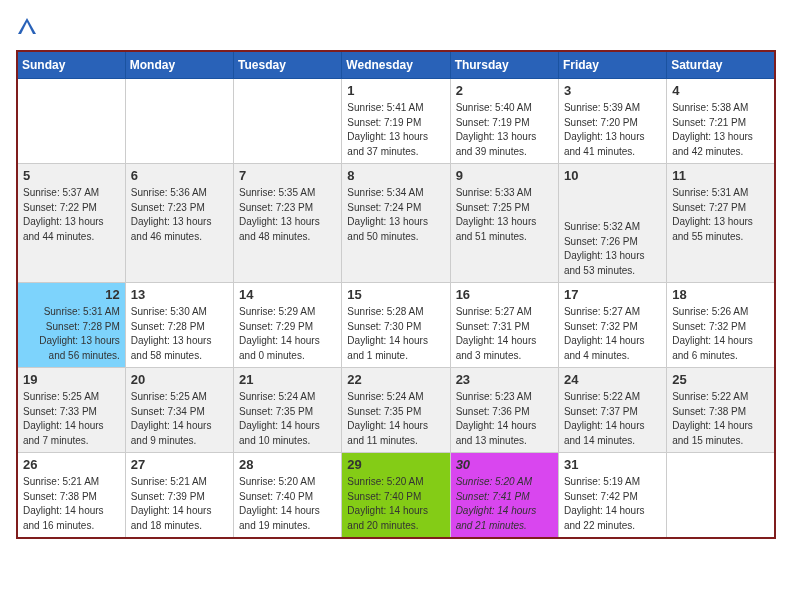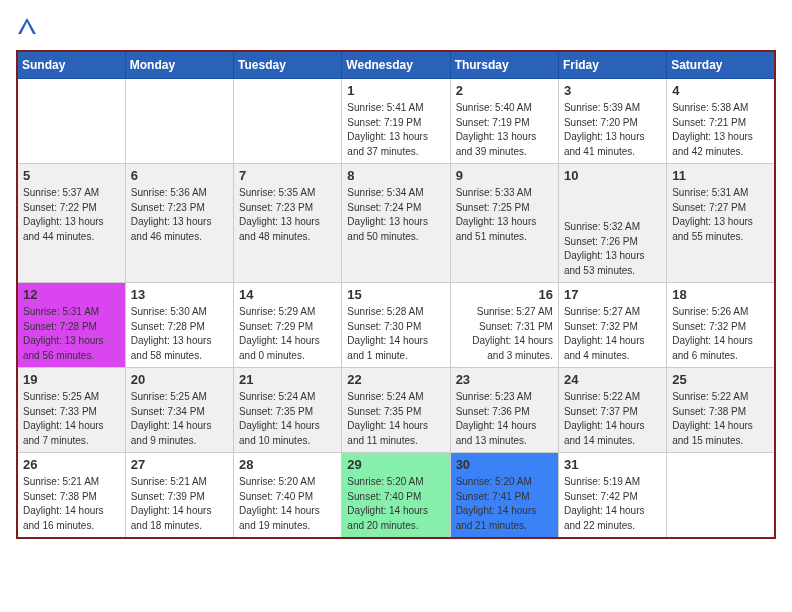--- a/index.html
+++ b/index.html
@@ -195,21 +195,21 @@
 Daylight: 13 hours and 53 minutes.</div>
         </td>
         <td style="background: rgb(240, 240, 240);">
           <span class="day-number">11</span>
           <div class="day-info" style="white-space: pre-line;">Sunrise: 5:31 AM
 Sunset: 7:27 PM
 Daylight: 13 hours and 55 minutes.</div>
         </td>
       </tr>
       <tr>
-        <td style="background: #d946ef;">
+        <td style="background: #7dd3fc; text-align: right;">
           <span class="day-number">12</span>
           <div class="day-info" style="white-space: pre-line;">Sunrise: 5:31 AM
 Sunset: 7:28 PM
 Daylight: 13 hours and 56 minutes.</div>
         </td>
         <td style="background: rgb(255, 255, 255);">
           <span class="day-number">13</span>
           <div class="day-info" style="white-space: pre-line;">Sunrise: 5:30 AM
 Sunset: 7:28 PM
 Daylight: 13 hours and 58 minutes.</div>
@@ -219,21 +219,21 @@
           <div class="day-info" style="white-space: pre-line;">Sunrise: 5:29 AM
 Sunset: 7:29 PM
 Daylight: 14 hours and 0 minutes.</div>
         </td>
         <td style="background: rgb(255, 255, 255);">
           <span class="day-number">15</span>
           <div class="day-info" style="white-space: pre-line;">Sunrise: 5:28 AM
 Sunset: 7:30 PM
 Daylight: 14 hours and 1 minute.</div>
         </td>
-        <td style="background: rgb(255, 255, 255); text-align: right;">
+        <td style="background: rgb(255, 255, 255);">
           <span class="day-number">16</span>
           <div class="day-info" style="white-space: pre-line;">Sunrise: 5:27 AM
 Sunset: 7:31 PM
 Daylight: 14 hours and 3 minutes.</div>
         </td>
         <td style="background: rgb(255, 255, 255);">
           <span class="day-number">17</span>
           <div class="day-info" style="white-space: pre-line;">Sunrise: 5:27 AM
 Sunset: 7:32 PM
 Daylight: 14 hours and 4 minutes.</div>
@@ -301,27 +301,27 @@
           <div class="day-info" style="white-space: pre-line;">Sunrise: 5:21 AM
 Sunset: 7:39 PM
 Daylight: 14 hours and 18 minutes.</div>
         </td>
         <td style="background: rgb(255, 255, 255); margin-left: 33px;">
           <span class="day-number">28</span>
           <div class="day-info" style="white-space: pre-line;">Sunrise: 5:20 AM
 Sunset: 7:40 PM
 Daylight: 14 hours and 19 minutes.</div>
         </td>
-        <td style="background: #86efac;">
+        <td style="background: #84cc16;">
           <span class="day-number">29</span>
           <div class="day-info" style="white-space: pre-line;">Sunrise: 5:20 AM
 Sunset: 7:40 PM
 Daylight: 14 hours and 20 minutes.</div>
         </td>
-        <td style="background: #3b82f6;">
+        <td style="background: #d946ef; font-style: italic;">
           <span class="day-number">30</span>
           <div class="day-info" style="white-space: pre-line;">Sunrise: 5:20 AM
 Sunset: 7:41 PM
 Daylight: 14 hours and 21 minutes.</div>
         </td>
         <td style="background: rgb(255, 255, 255);">
           <span class="day-number">31</span>
           <div class="day-info" style="white-space: pre-line;">Sunrise: 5:19 AM
 Sunset: 7:42 PM
 Daylight: 14 hours and 22 minutes.</div>

